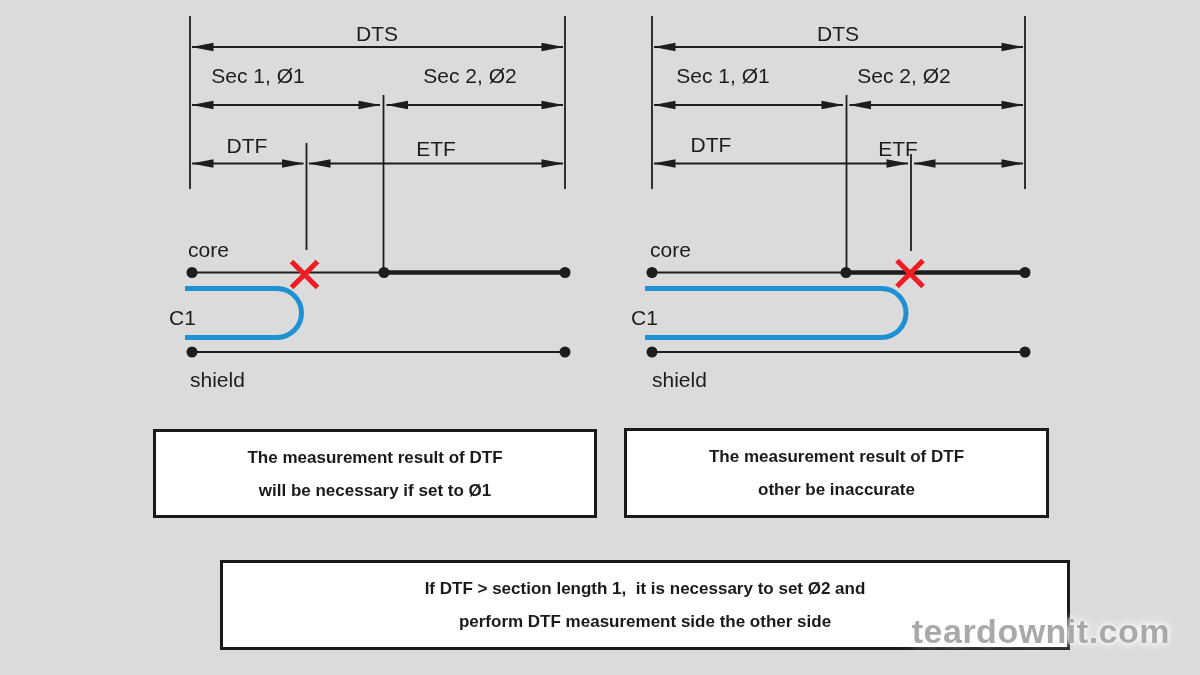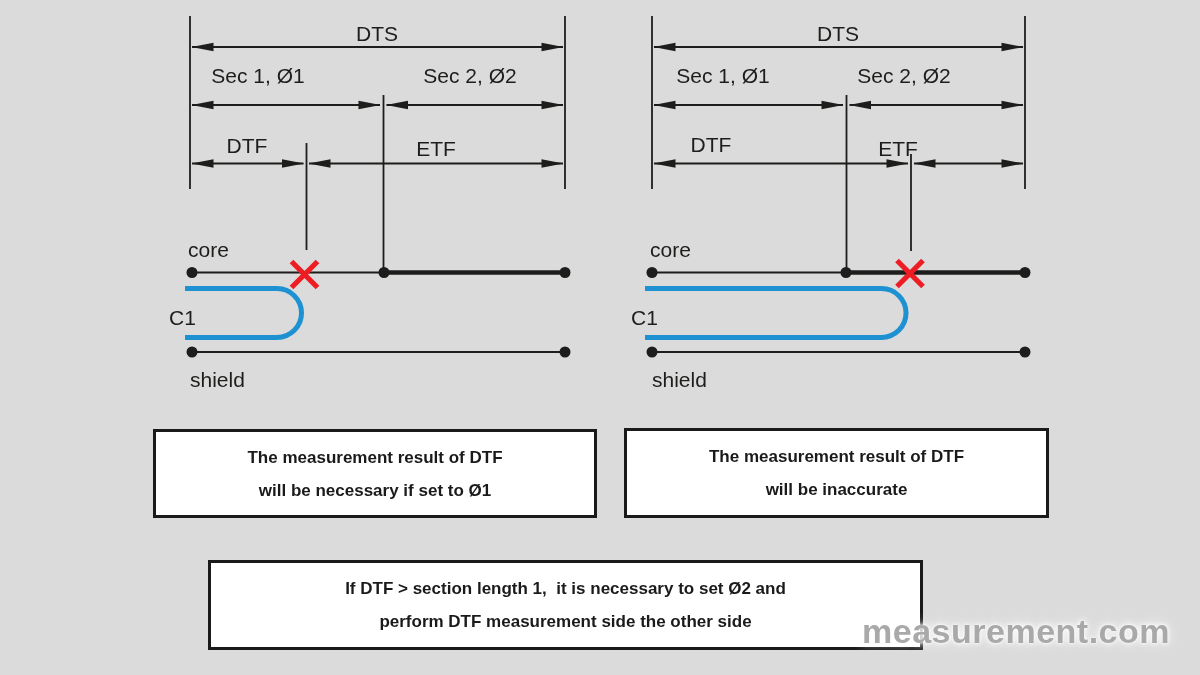--- a/index.html
+++ b/index.html
@@ -62,21 +62,21 @@
     justify-content: center;
     align-items: center;
     text-align: center;
     font-weight: bold;
     font-size: 17px;
     line-height: 33px;
     color: #1a1a1a;
   }
   .box-left  { left: 153px; top: 429px; width: 444px; height: 89px; }
   .box-right { left: 624px; top: 428px; width: 425px; height: 90px; }
-  .box-note  { left: 208px; top: 560px; width: 715px; height: 90px; }
+  .box-note  { left: 220px; top: 560px; width: 850px; height: 90px; }
   .caption-line { white-space: pre; }
 
   .watermark {
     position: absolute;
     left: 850px;
     top: 612px;
     width: 320px;
     text-align: right;
     font-size: 34px;
     font-weight: bold;
@@ -172,23 +172,23 @@
     </g>
   </svg>
 
   <div class="box box-left">
     <div class="caption-line">The measurement result of DTF</div>
     <div class="caption-line">will be necessary if set to Ø1</div>
   </div>
 
   <div class="box box-right">
     <div class="caption-line">The measurement result of DTF</div>
-    <div class="caption-line">will be inaccurate</div>
+    <div class="caption-line">other be inaccurate</div>
   </div>
 
   <div class="box box-note">
     <div class="caption-line">If DTF &gt; section length 1,  it is necessary to set Ø2 and</div>
     <div class="caption-line">perform DTF measurement side the other side</div>
   </div>
 
-  <div class="watermark">measurement.com</div>
+  <div class="watermark">teardownit.com</div>
 
 </div>
 
 </body></html>

